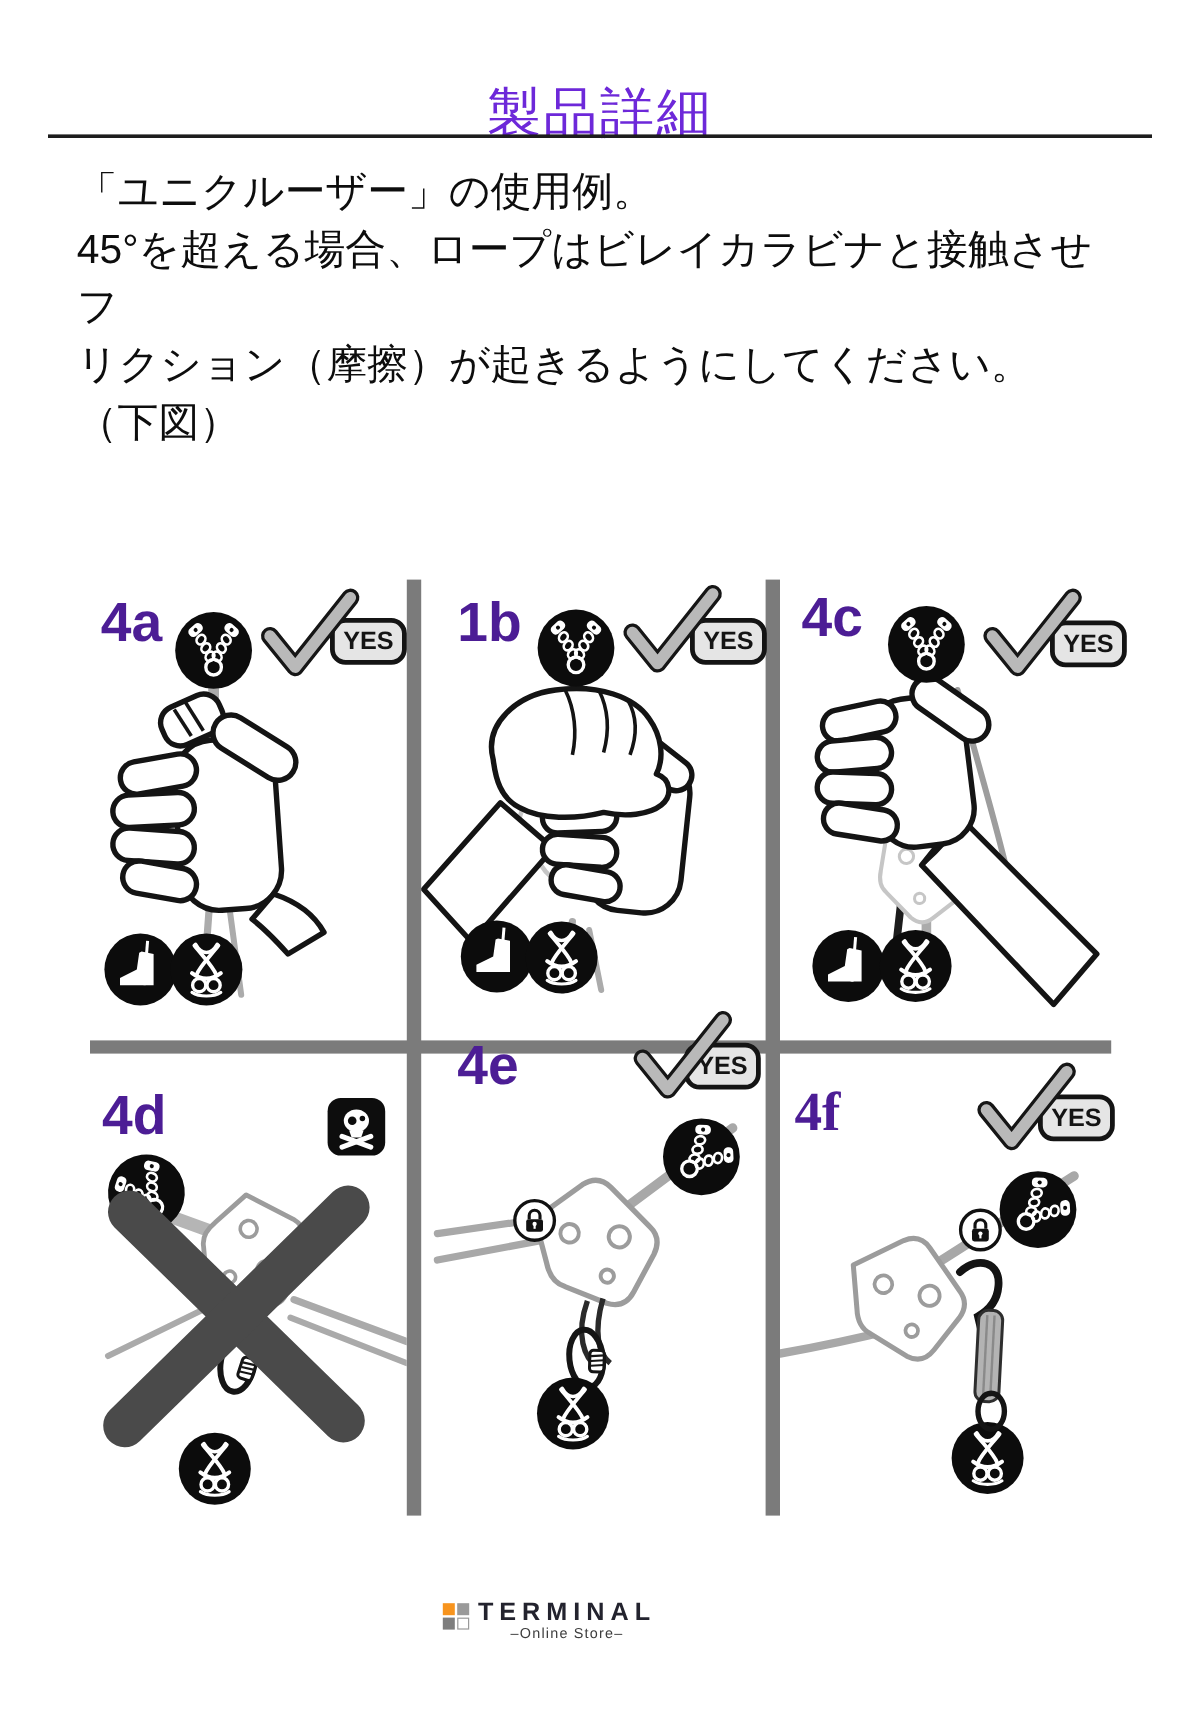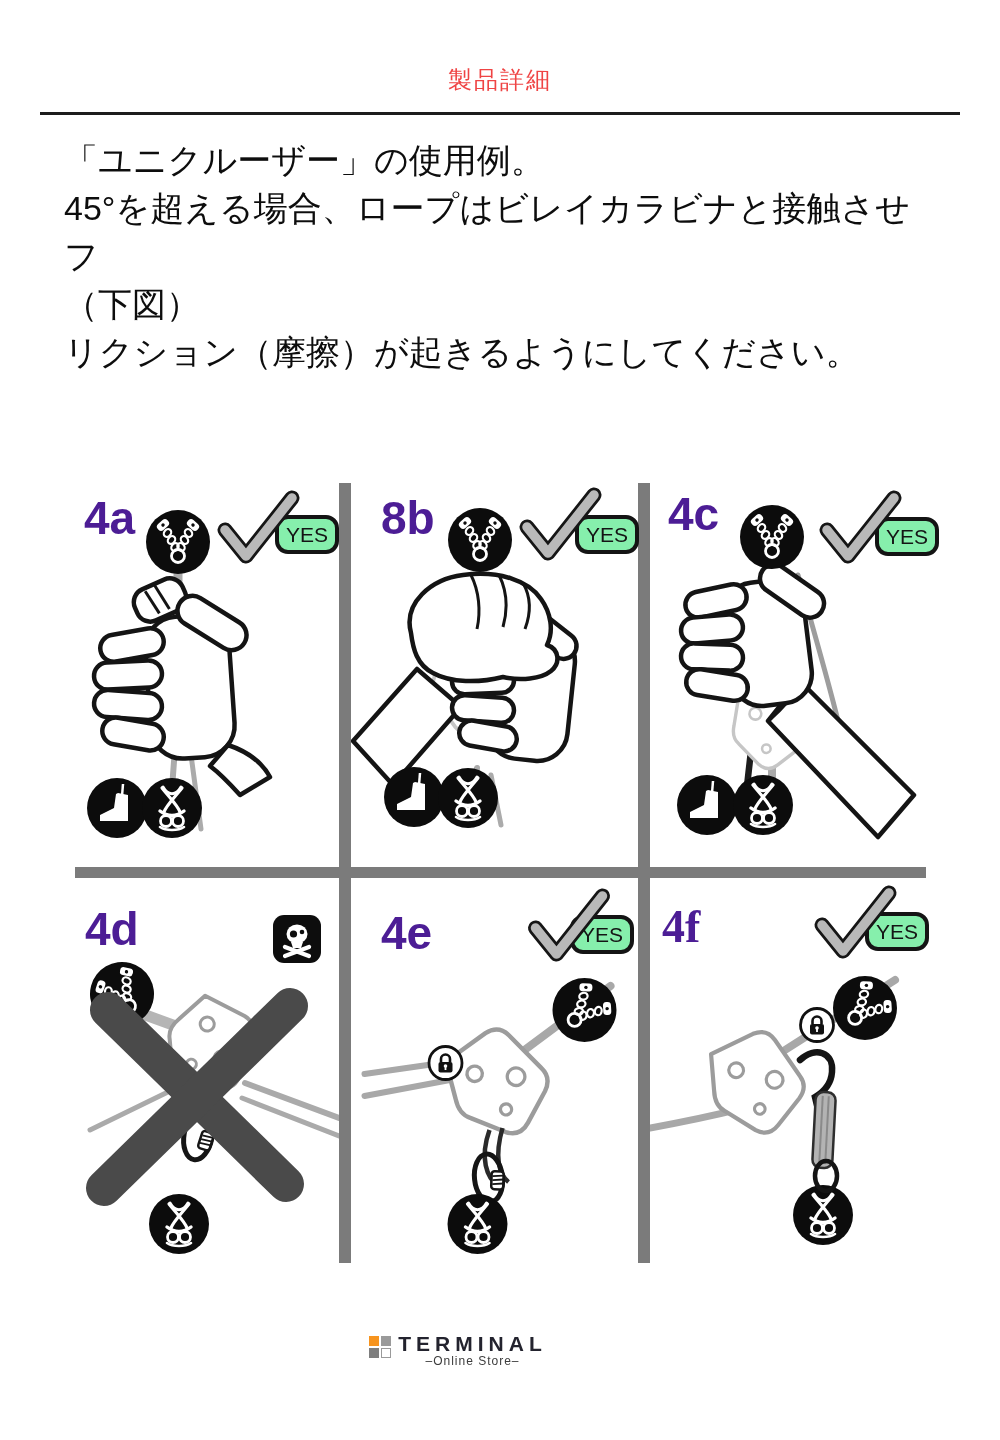--- a/index.html
+++ b/index.html
@@ -1,25 +1,25 @@
 <!DOCTYPE html>
 <html><head>
 <meta charset="utf-8">
 <style>
   html,body{margin:0;padding:0;background:#ffffff;}
   #page{position:relative;width:1000px;height:1440px;background:#fff;overflow:hidden;
         font-family:"Liberation Sans","DejaVu Sans",sans-serif;color:#0d0d0d;}
   .title{position:absolute;left:0;top:64px;width:1000px;text-align:center;
-         font-size:24px;font-weight:500;color:#ef4444;letter-spacing:2px;}
+         font-size:45px;font-weight:500;color:#6d28d9;letter-spacing:2px;}
   .title-rule{position:absolute;left:40px;top:112px;width:920px;height:3px;background:#1d1d1d;}
   .intro{position:absolute;left:64px;top:136px;width:880px;font-size:34px;line-height:48px;color:#0d0d0d;}
   .panel{position:absolute;}
   .plabel{position:absolute;font-size:46px;font-weight:bold;color:#4c1d95;line-height:1;z-index:3;}
-  .badge{position:absolute;background:#86efac;border:4px solid #141414;border-radius:13px;
-         font-size:21px;font-weight:normal;color:#141414;padding:5px 7px;line-height:1;z-index:1;}
+  .badge{position:absolute;background:#e5e5e5;border:4px solid #141414;border-radius:13px;
+         font-size:21px;font-weight:bold;color:#141414;padding:5px 7px;line-height:1;z-index:1;}
   .art{position:absolute;left:0;top:0;width:100%;height:100%;z-index:2;}
   .vdiv,.hdiv{position:absolute;background:#7b7b7b;}
   .footer{position:absolute;left:0;top:1332px;width:916px;display:flex;justify-content:center;align-items:flex-start;gap:7px;}
   .logo-squares{display:grid;grid-template-columns:10px 10px;grid-template-rows:10px 10px;gap:2px;margin-top:4px;}
   .logo-squares span{display:block;width:10px;height:10px;}
   .sq1{background:#f7941e;} .sq2{background:#9a9a9a;} .sq3{background:#7e7e7e;}
   .sq4{background:#fff;border:1.5px solid #9a9a9a;box-sizing:border-box;}
   .logo-text{display:flex;flex-direction:column;align-items:center;}
   .brand{font-size:21px;font-weight:bold;letter-spacing:5px;color:#23232e;line-height:1.1;}
   .tagline{font-size:12px;color:#3c3c3c;letter-spacing:1px;margin-top:0px;line-height:1;}
@@ -107,22 +107,22 @@
       </g>
     </defs>
   </svg>
 
   <div class="title">製品詳細</div>
   <div class="title-rule"></div>
 
   <div class="intro">
     <div>「ユニクルーザー」の使用例。</div>
     <div>45°を超える場合、ロープはビレイカラビナと接触させフ</div>
+    <div>リクション（摩擦）が起きるようにしてください。</div>
     <div>（下図）</div>
-    <div>リクション（摩擦）が起きるようにしてください。</div>
   </div>
 
   <div class="vdiv" style="left:339px;top:483px;width:12px;height:780px;"></div>
   <div class="vdiv" style="left:638px;top:483px;width:12px;height:780px;"></div>
   <div class="hdiv" style="left:75px;top:867px;width:851px;height:11px;"></div>
 
   <div class="panel" style="left:60px;top:483px;width:279px;height:383px;">
     <span class="plabel" style="left:24px;top:12px;">4a</span>
     <span class="badge" style="left:215px;top:32px;">YES</span>
     <svg class="art" viewBox="0 0 279 383">
@@ -159,21 +159,21 @@
         <path d="M168,262 Q198,272 210,294 L180,312 Q162,292 150,283 Z"></path>
       </g>
       <use href="#sym-anchor" transform="translate(118,59)"></use>
       <use href="#sym-check" transform="translate(198,45)"></use>
       <use href="#sym-boot" transform="translate(57,325)"></use>
       <use href="#sym-harness" transform="translate(112,325)"></use>
     </svg>
   </div>
 
   <div class="panel" style="left:351px;top:483px;width:287px;height:383px;">
-    <span class="plabel" style="left:30px;top:12px;">8b</span>
+    <span class="plabel" style="left:30px;top:12px;">1b</span>
     <span class="badge" style="left:224px;top:32px;">YES</span>
     <svg class="art" viewBox="0 0 287 383">
       <g stroke="#ababab" stroke-linecap="round">
         <line x1="129" y1="88" x2="129" y2="150" stroke-width="9"></line>
         <line x1="126" y1="285" x2="118" y2="342" stroke-width="6"></line>
         <line x1="140" y1="292" x2="150" y2="342" stroke-width="5"></line>
       </g>
       <use href="#sym-device" transform="translate(122,205) rotate(4) scale(0.95)" stroke="#c6c6c6"></use>
       <g fill="#fff" stroke="#141414" stroke-width="4.5" stroke-linejoin="round">
         <path d="M2,258 L66,186 L110,224 L42,302 Z"></path>
@@ -266,21 +266,21 @@
       <use href="#sym-harness" transform="translate(119,346)"></use>
       <use href="#sym-anchor" transform="translate(62,116) rotate(-30)"></use>
       <g stroke="#4a4a4a" stroke-width="36" stroke-linecap="round">
         <line x1="48" y1="132" x2="226" y2="306"></line>
         <line x1="230" y1="128" x2="44" y2="310"></line>
       </g>
       <use href="#sym-skull" transform="translate(237,61)"></use>
     </svg>
   </div>
 
-  <div class="panel" style="left:351px;top:878px;width:314px;height:385px;">
+  <div class="panel" style="left:351px;top:832px;width:314px;height:385px;">
     <span class="plabel" style="left:30px;top:32px;">4e</span>
     <span class="badge" style="left:219px;top:37px;">YES</span>
     <svg class="art" viewBox="0 0 287 385">
       <g stroke="#a8a8a8" stroke-linecap="round">
         <line x1="0" y1="196" x2="98" y2="182" stroke-width="6"></line>
         <line x1="0" y1="218" x2="96" y2="200" stroke-width="6"></line>
         <line x1="152" y1="178" x2="246" y2="108" stroke-width="8"></line>
       </g>
       <use href="#sym-device" transform="translate(135,205) rotate(-28) scale(1.1)" stroke="#9c9c9c"></use>
       <g fill="none" stroke="#2a2a2a" stroke-width="4.5">

